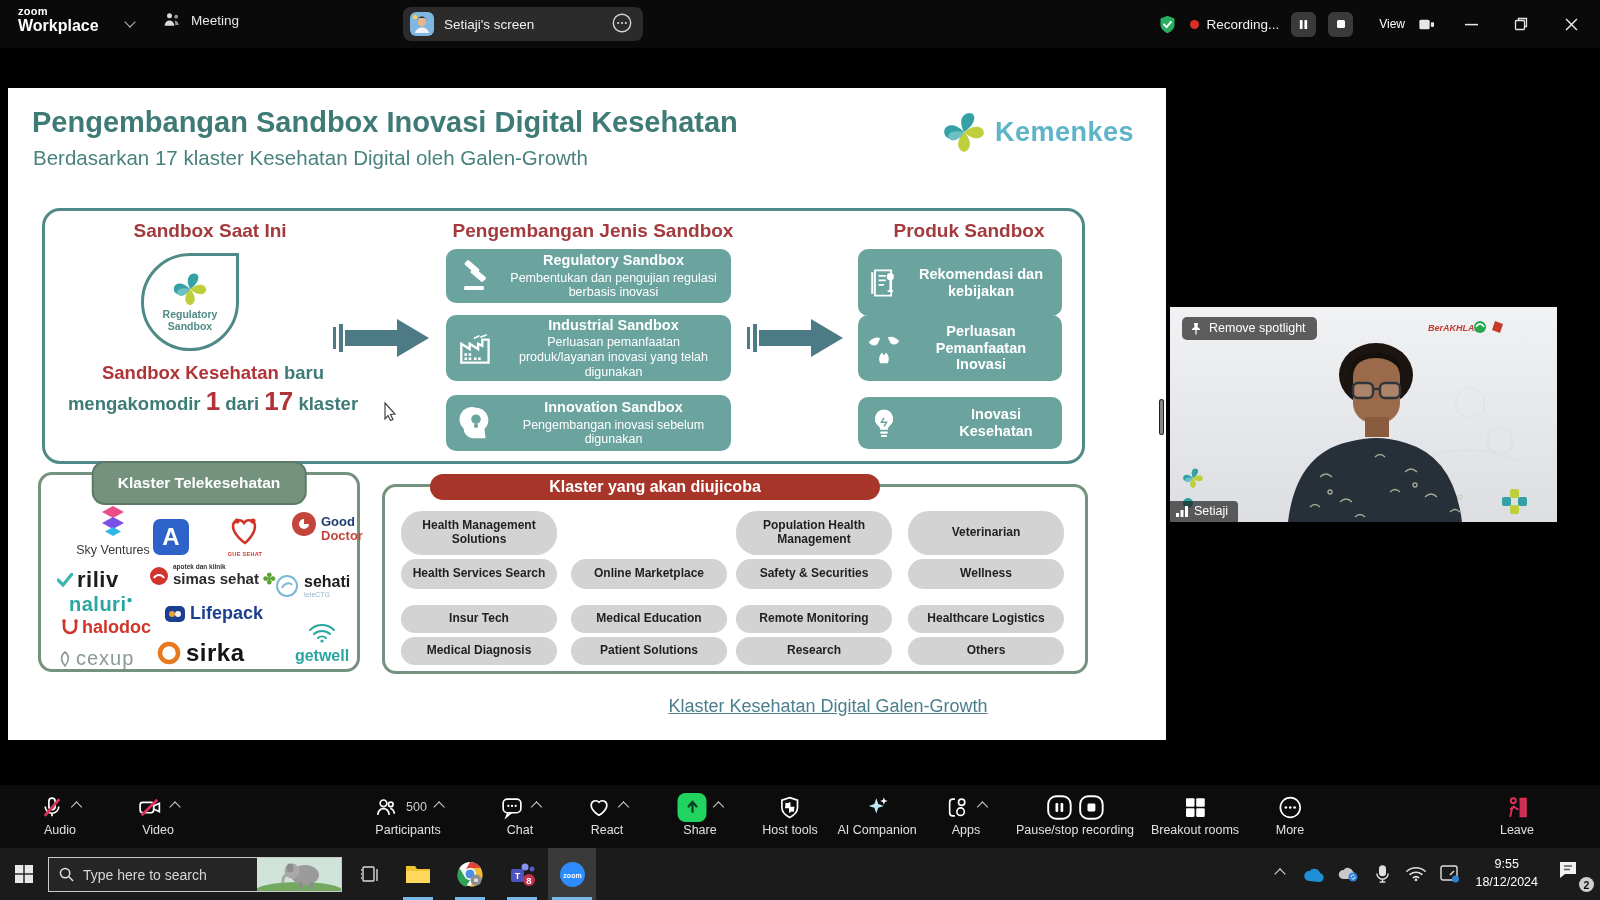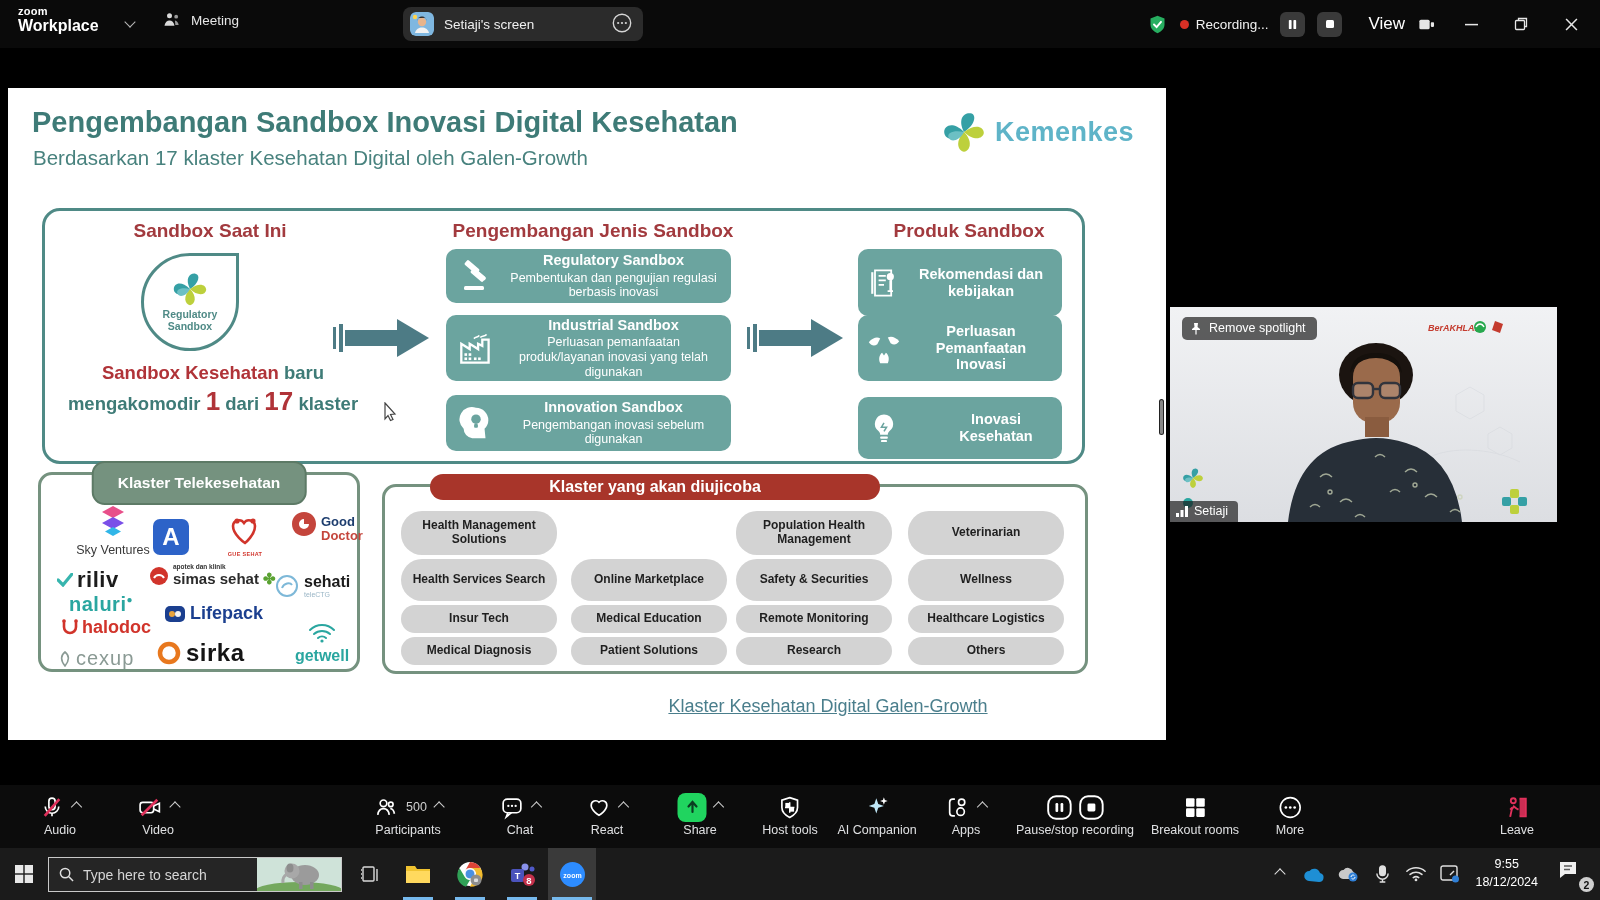--- a/index.html
+++ b/index.html
@@ -15,21 +15,21 @@
   .chev-up{display:inline-block;width:7px;height:7px;border-right:1.6px solid #cfcfcf;border-bottom:1.6px solid #cfcfcf;transform:rotate(-135deg);}
   .brand-chev{position:absolute;left:126px;top:18px;}
   .tab-meeting{position:absolute;left:162px;top:10px;display:flex;align-items:center;gap:9px;color:#e6e6e6;font-size:13.5px;}
   .tab-screen{position:absolute;left:403px;top:7px;width:240px;height:34px;background:#2b2b2b;border-radius:8px;display:flex;align-items:center;color:#f0f0f0;font-size:13.5px;}
   .tab-screen .avatar{width:24px;height:24px;border-radius:6px;margin:0 10px 0 7px;overflow:hidden;}
   .tab-screen .dots{margin-left:auto;margin-right:10px;}
   .tb-right{position:absolute;right:14px;top:0;height:48px;display:flex;align-items:center;gap:12px;color:#fff;}
   .rec-dot{width:9px;height:9px;border-radius:50%;background:#d93025;display:inline-block;}
   .rec-text{font-size:13.5px;color:#f2f2f2;}
   .rec-btn{width:25px;height:25px;border-radius:6px;background:#3a3a3a;display:flex;align-items:center;justify-content:center;}
-  .view-lbl{font-size:17px;margin-left:14px;}
+  .view-lbl{font-size:12px;margin-left:14px;}
   .winbtn{width:30px;height:30px;display:flex;align-items:center;justify-content:center;margin-left:8px;}
 
   
   .content{position:absolute;top:48px;left:0;width:1600px;height:737px;background:#000;}
   .slide{position:absolute;left:8px;top:40px;width:1158px;height:652px;background:#fff;color:#222;}
   .slide-title{position:absolute;left:24px;top:18px;font-size:29px;font-weight:bold;color:#3e7b77;}
   .slide-sub{position:absolute;left:25px;top:58px;font-size:20.5px;color:#48827e;}
   .kemenkes{position:absolute;right:32px;top:22px;display:flex;align-items:center;gap:9px;}
   .kemenkes .km-name{font-size:27px;font-weight:bold;color:#5fb4c8;letter-spacing:.5px;}
 
@@ -52,36 +52,36 @@
   .a-b1{left:0;top:8px;width:3px;height:22px;}
   .a-b2{left:6px;top:5px;width:4px;height:28px;}
   .a-shaft{left:12px;top:11px;width:53px;height:16px;}
   .a-head{position:absolute;left:64px;top:0;width:0;height:0;border-top:19px solid transparent;border-bottom:19px solid transparent;border-left:32px solid #4d7b85;}
   .arrow1{left:288px;top:108px;} .arrow2{left:702px;top:108px;}
 
   .tealbox{position:absolute;background:#6ba49f;border-radius:10px;color:#fff;display:flex;align-items:center;}
   .dev-box{left:401px;width:285px;}
   .d1{top:38px;height:54px;} .d2{top:104px;height:66px;} .d3{top:184px;height:56px;}
   .prod-box{left:813px;width:204px;}
-  .p1{top:38px;height:67px;} .p2{top:104px;height:66px;} .p3{top:186px;height:62px;gap:30px;}
+  .p1{top:38px;height:67px;} .p2{top:104px;height:66px;} .p3{top:186px;height:52px;gap:30px;}
   .ico-cell{width:60px;display:flex;align-items:center;justify-content:center;flex:none;}
   .prod-box .ico-cell{width:52px;}
   .txt-cell{flex:1;text-align:center;padding-right:10px;}
   .tb-title{font-size:14.5px;font-weight:bold;line-height:1.15;}
   .tb-desc{font-size:12.5px;line-height:1.18;margin-top:2px;}
 
   .tele-box{position:absolute;left:30px;top:384px;width:316px;height:194px;border:3px solid #75927f;border-radius:14px;}
   .tele-h{position:absolute;left:50%;transform:translateX(-50%);top:-14px;background:#75927f;color:#fff;font-weight:bold;font-size:15.5px;padding:11px 24px;border-radius:13px;white-space:nowrap;border:2px solid #5d7a66;}
   .logo{position:absolute;}
   .logo-label{color:#3a3a3a;font-size:12.5px;}
 
   .trial-box{position:absolute;left:374px;top:396px;width:700px;height:184px;border:3px solid #75927f;border-radius:14px;}
   .trial-h{position:absolute;left:45px;top:-13px;width:450px;height:26px;background:#a8352a;color:#fff;font-weight:bold;font-size:16px;border-radius:13px;display:flex;align-items:center;justify-content:center;}
   .pill{position:absolute;width:156px;background:#d3d3d3;border-radius:21px;display:flex;align-items:center;justify-content:center;text-align:center;font-size:12px;font-weight:bold;color:#1f1f1f;line-height:1.15;padding:0 10px;box-sizing:border-box;}
-  .r1{top:24px;height:44px;} .r2{top:72px;height:42px;} .r3{top:118px;height:28px;} .r4{top:150px;height:28px;}
+  .r1{top:24px;height:44px;} .r2{top:72px;height:30px;} .r3{top:118px;height:28px;} .r4{top:150px;height:28px;}
   .c1{left:16px;} .c2{left:186px;} .c3{left:351px;} .c4{left:523px;}
 
   .g-link{position:absolute;left:560px;top:608px;width:520px;text-align:center;font-size:18px;color:#4a7e8c;text-decoration:underline;}
 
   
   .video{position:absolute;left:1170px;top:259px;width:387px;height:215px;background:#111;}
   .spotlight{position:absolute;left:12px;top:10px;display:flex;align-items:center;gap:7px;background:rgba(72,72,72,.88);color:#fff;font-size:12.5px;padding:4px 11px 5px 8px;border-radius:5px;}
   .nametag{position:absolute;left:0;bottom:0;display:flex;align-items:center;gap:5px;background:rgba(25,25,25,.68);color:#fff;font-size:12.5px;padding:3px 10px 4px 6px;border-radius:0 4px 0 0;}
   .drag-handle{position:absolute;left:1160px;top:352px;width:3px;height:34px;background:#888;border-radius:2px;box-shadow:0 0 0 1px #222;}
 

